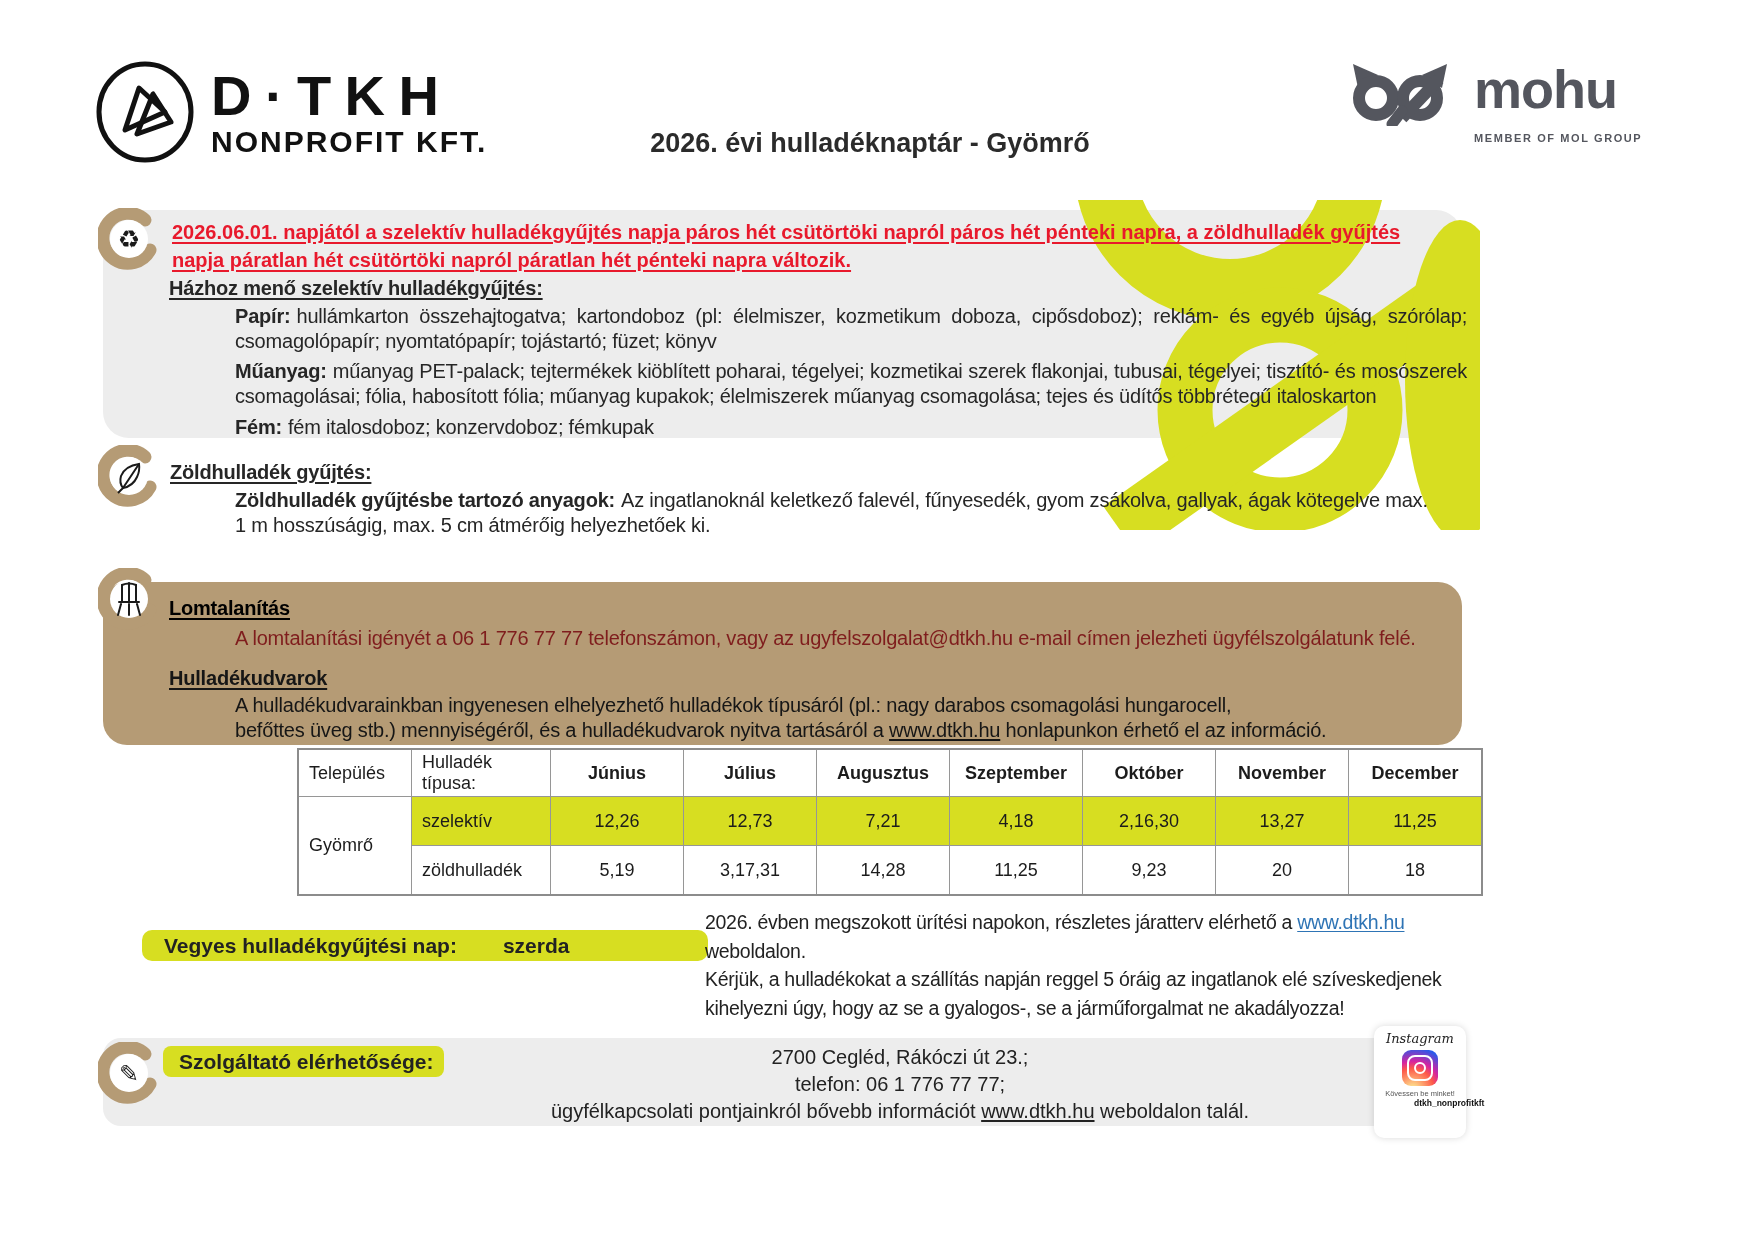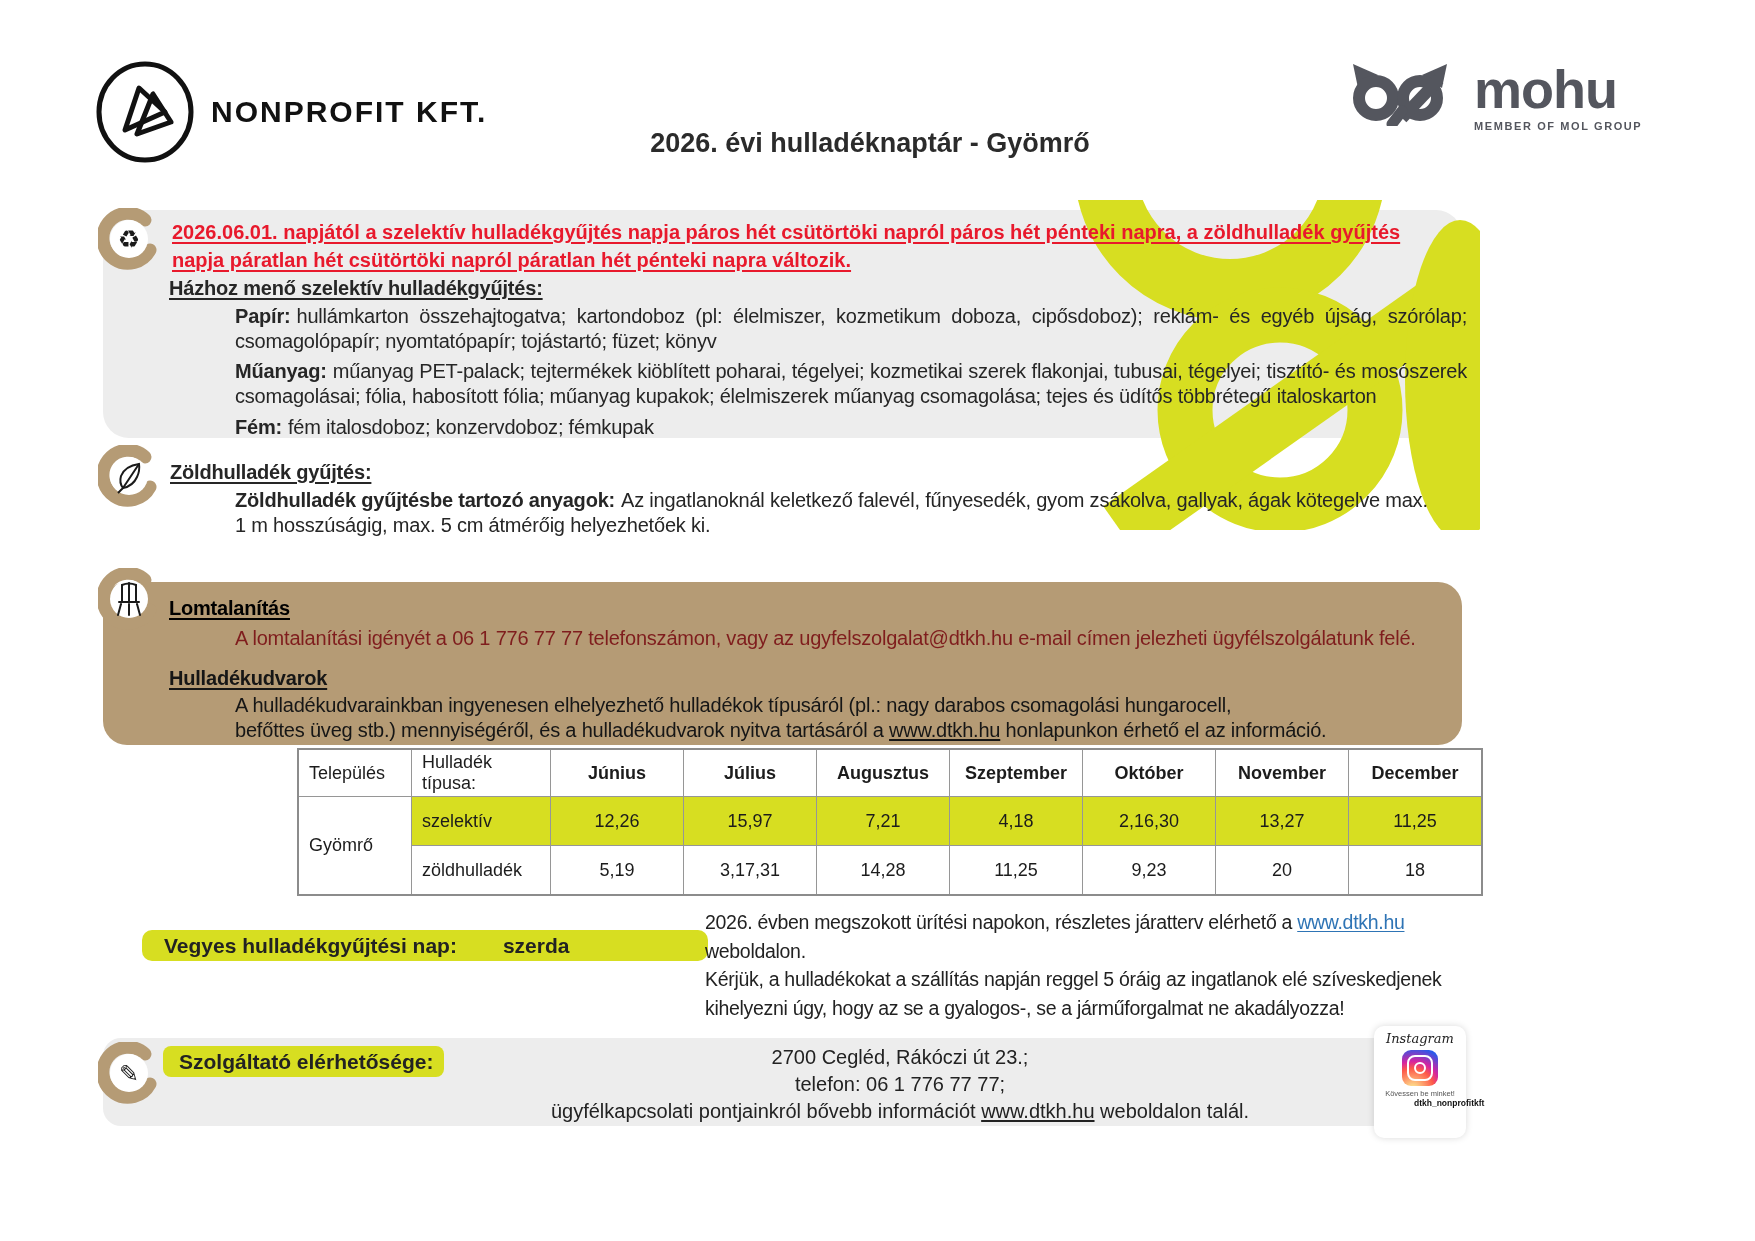--- a/index.html
+++ b/index.html
@@ -8,21 +8,21 @@
 
   
   .dtkh-logo{position:absolute;left:95px;top:60px;display:flex;align-items:center;gap:16px;}
   .dtkh-badge{width:100px;height:104px;}
   .dtkh-text .l1{font-size:56px;font-weight:700;letter-spacing:0.24em;color:#111;line-height:60px;}
   .dtkh-text .l2{font-size:30px;font-weight:600;letter-spacing:2px;color:#111;line-height:32px;}
   .doc-title{position:absolute;left:620px;top:128px;width:500px;text-align:center;
              font-size:27px;font-weight:700;color:#2b2b2b;}
   .mohu{position:absolute;left:1340px;top:60px;display:flex;align-items:flex-start;gap:14px;}
   .mohu-name{font-size:54px;font-weight:700;color:#54565e;line-height:58px;letter-spacing:-1px;}
-  .mohu-tag{font-size:11px;font-weight:700;letter-spacing:1.6px;color:#54565e;margin-top:2px;}
+  .mohu-tag{font-size:11px;font-weight:700;letter-spacing:1.6px;color:#54565e;margin-top:14px;}
 
   
   .watermark{position:absolute;left:1040px;top:200px;width:440px;height:330px;z-index:1;}
 
   
   .graybox{position:absolute;background:#ededed;border-radius:26px;z-index:0;}
   .box1{left:103px;top:210px;width:1359px;height:228px;}
   .tanbox{position:absolute;left:103px;top:582px;width:1359px;height:163px;background:#b59b75;border-radius:24px;z-index:2;}
   .box3{position:absolute;left:103px;top:1038px;width:1359px;height:88px;background:#ededed;border-radius:18px;z-index:0;}
 
@@ -115,20 +115,21 @@
     <ellipse cx="420" cy="180" rx="55" ry="160" fill="#d7de21"></ellipse>
   </svg>
 
   <div class="dtkh-logo">
     <svg class="dtkh-badge" viewBox="0 0 100 104" fill="none" stroke="#111" stroke-width="5" stroke-linejoin="round">
       <ellipse cx="50" cy="52" rx="46" ry="48"></ellipse>
       <path d="M30 70 L44 28 L70 52 Z"></path>
       <path d="M42 74 L76 62 L58 34 Z"></path>
     </svg>
     <div class="dtkh-text">
+      <div class="l1">D·TKH</div>
       <div class="l2">NONPROFIT KFT.</div>
     </div>
   </div>
 
   <div class="doc-title">2026. évi hulladéknaptár - Gyömrő</div>
 
   <div class="mohu">
     <svg width="120" height="66" viewBox="0 0 120 66">
       <path d="M18 28 L13 4 L38 15 Z" fill="#54565e"></path>
       <path d="M102 28 L107 4 L82 15 Z" fill="#54565e"></path>
@@ -215,21 +216,21 @@
       <th class="m">Augusztus</th>
       <th class="m">Szeptember</th>
       <th class="m">Október</th>
       <th class="m">November</th>
       <th class="m">December</th>
     </tr>
     <tr>
       <td class="settlement" rowspan="2">Gyömrő</td>
       <td class="type hl">szelektív</td>
       <td class="val hl">12,26</td>
-      <td class="val hl">15,97</td>
+      <td class="val hl">12,73</td>
       <td class="val hl">7,21</td>
       <td class="val hl">4,18</td>
       <td class="val hl">2,16,30</td>
       <td class="val hl">13,27</td>
       <td class="val hl">11,25</td>
     </tr>
     <tr>
       <td class="type">zöldhulladék</td>
       <td class="val">5,19</td>
       <td class="val">3,17,31</td>

